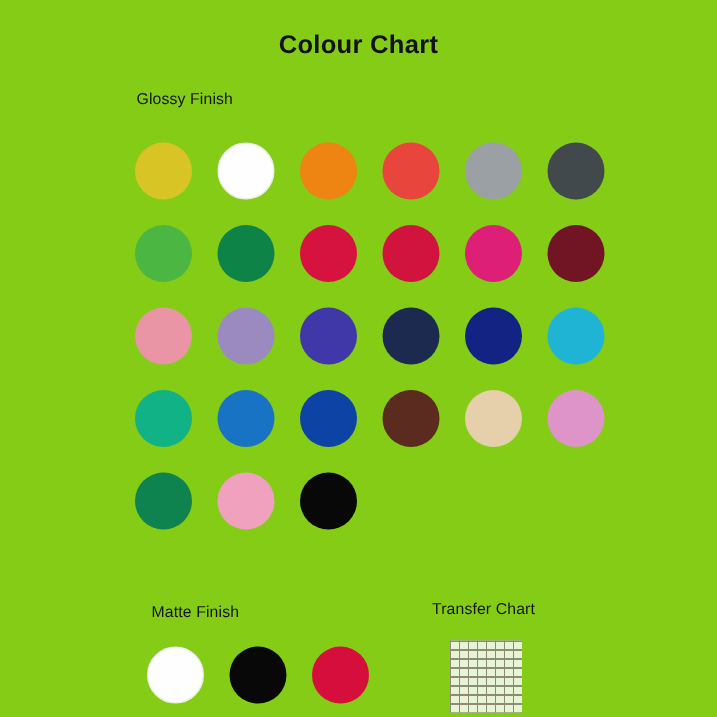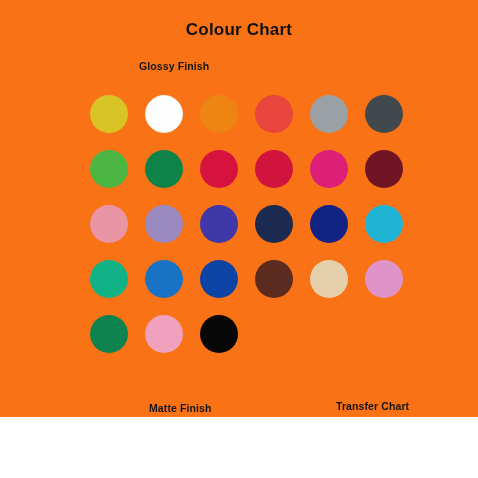--- a/index.html
+++ b/index.html
@@ -3,44 +3,43 @@
 <meta charset="utf-8">
 <style>
   html, body {
     margin: 0;
     padding: 0;
     background: #ffffff;
   }
   #page {
     position: relative;
     width: 478px;
-    height: 417px;
-    background: #f97316;
+    height: 478px;
+    background: #84cc16;
     font-family: "Liberation Sans", sans-serif;
     overflow: hidden;
   }
   .title {
     position: absolute;
     left: 0;
     right: 0;
     top: 20px;
     text-align: center;
     font-size: 17px;
     font-weight: bold;
     color: #121212;
     letter-spacing: 0.2px;
   }
   .section-label {
     position: absolute;
     font-size: 10.5px;
-    font-weight: bold;
+    font-weight: normal;
     color: #151515;
     letter-spacing: 0.1px;
     white-space: nowrap;
-    margin-left: 48px;
   }
   #glossy-label { left: 91px; top: 60px; }
   #matte-label  { left: 101px; top: 402px; }
   #tape-label   { left: 288px; top: 400px; }
 
   .swatch-grid {
     position: absolute;
   }
   #glossy-grid { left: 90px; top: 95px; }
   #matte-grid  { left: 98px; top: 431px; }

